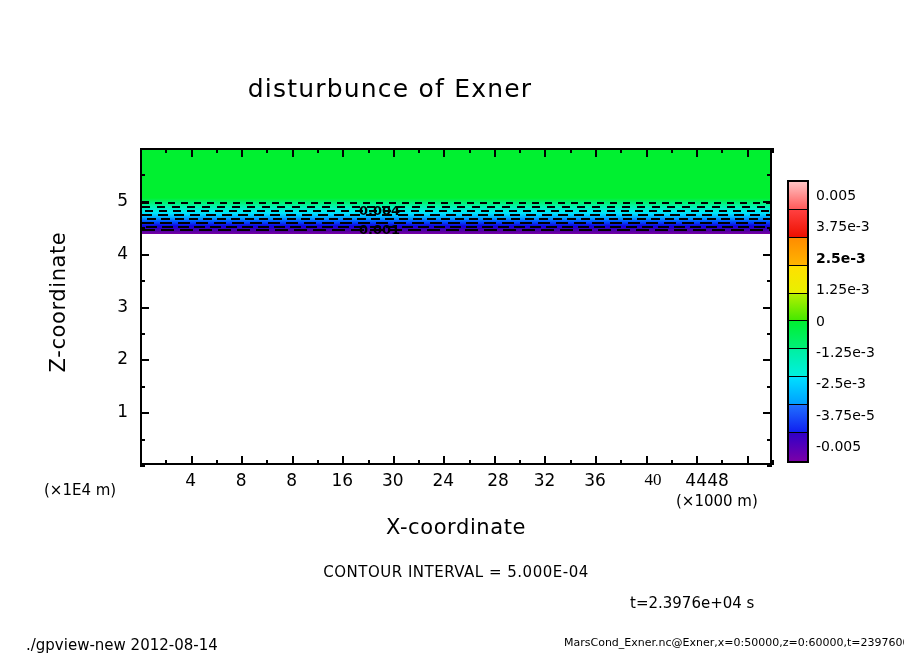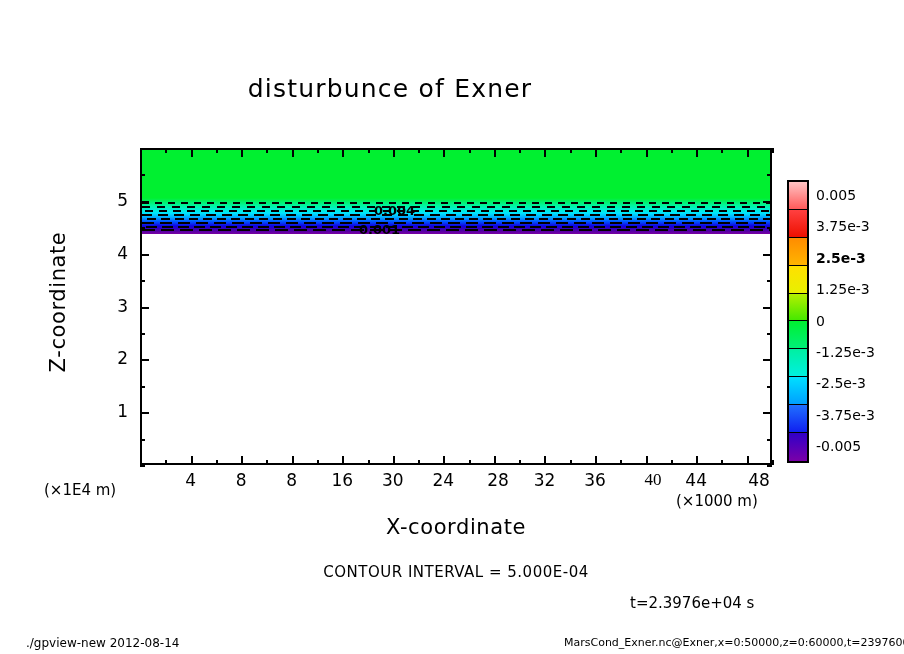--- a/index.html
+++ b/index.html
@@ -188,21 +188,21 @@
     letter-spacing: 0.5px;
     white-space: nowrap;
   }
   #time-stamp {
     left: 630px; top: 594px;
     font-size: 15px;
     white-space: nowrap;
   }
   #footer-left {
     left: 26px; top: 636px;
-    font-size: 12px;
+    font-size: 15px;
     white-space: nowrap;
   }
   #footer-right {
     left: 564px; top: 636px;
     font-size: 11px;
     white-space: nowrap;
   }
 </style>
 </head>
 <body>
@@ -218,21 +218,21 @@
       <div class="cline" style="top:8px;background:repeating-linear-gradient(to right,#000 0,#000 8px,transparent 8px,transparent 15px)"></div>
       <div class="cline" style="top:12px;background:repeating-linear-gradient(to right,#000 3px,#000 11px,transparent 11px,transparent 17px)"></div>
       <div class="cline" style="top:16px;background:repeating-linear-gradient(to right,#000 0,#000 10px,transparent 10px,transparent 16px)"></div>
       <div class="cline" style="top:20px;background:repeating-linear-gradient(to right,#000 5px,#000 14px,transparent 14px,transparent 19px)"></div>
       <div class="cline" style="top:24px;background:repeating-linear-gradient(to right,#000 0,#000 12px,transparent 12px,transparent 18px)"></div>
       <div class="cline" style="top:28px;background:repeating-linear-gradient(to right,#000 4px,#000 15px,transparent 15px,transparent 20px)"></div>
       <div class="cline" style="top:31px;background:repeating-linear-gradient(to right,#000 0,#000 13px,transparent 13px,transparent 19px)"></div>
     </div>
     <div id="field-white"></div>
 
-    <div class="contour-label" style="left:232px; top:53px">0.004</div>
+    <div class="contour-label" style="left:217px; top:53px">0.004</div>
     <div class="contour-label" style="left:217px; top:72px">0.001</div>
   </div>
 </div>
 
 <div class="abs" id="xticks-layer">
     <div class="tick tick-x" style="left: 140px; top: 460px; height: 5px;"></div>
     <div class="tick tick-x" style="left: 140px; top: 148px; height: 5px;"></div>
     <div class="tick tick-x" style="left: 165.28px; top: 460px; height: 5px;"></div>
     <div class="tick tick-x" style="left: 165.28px; top: 148px; height: 5px;"></div>
     <div class="tick tick-x" style="left: 190.56px; top: 456px; height: 9px;"></div>
@@ -319,21 +319,21 @@
     <div class="xtick-label" style="left: 241.12px;">8</div>
     <div class="xtick-label" style="left: 291.68px;">8</div>
     <div class="xtick-label" style="left: 342.24px;">16</div>
     <div class="xtick-label" style="left: 392.8px;">30</div>
     <div class="xtick-label" style="left: 443.36px;">24</div>
     <div class="xtick-label" style="left: 498px;">28</div>
     <div class="xtick-label" style="left: 544.48px;">32</div>
     <div class="xtick-label" style="left: 595.04px;">36</div>
     <div class="xtick-label" style="left: 653px; font-family: Liberation Serif, serif;">40</div>
     <div class="xtick-label" style="left: 696.16px;">44</div>
-    <div class="xtick-label" style="left: 759px;">48</div>
+    <div class="xtick-label" style="left: 718px;">48</div>
   </div>
 <div class="abs" id="ytick-labels">
     <div class="ytick-label" style="top: 401.167px;">1</div>
     <div class="ytick-label" style="top: 348.333px;">2</div>
     <div class="ytick-label" style="top: 295.5px;">3</div>
     <div class="ytick-label" style="top: 242.667px;">4</div>
     <div class="ytick-label" style="top: 189.833px;">5</div>
   </div>
 
 <div class="abs" id="x-axis-title">X-coordinate</div>
@@ -354,20 +354,20 @@
     <div class="cb-band" style="background: linear-gradient(rgb(48, 0, 200), rgb(122, 0, 168));"></div>
   </div>
 <div class="abs" id="colorbar-labels">
     <div class="cb-tick-label" style="top: 186.722px;">0.005</div>
     <div class="cb-tick-label" style="top: 218.167px;">3.75e-3</div>
     <div class="cb-tick-label" style="top: 249.611px; font-weight: bold;">2.5e-3</div>
     <div class="cb-tick-label" style="top: 281.056px;">1.25e-3</div>
     <div class="cb-tick-label" style="top: 312.5px;">0</div>
     <div class="cb-tick-label" style="top: 343.944px;">-1.25e-3</div>
     <div class="cb-tick-label" style="top: 375.389px;">-2.5e-3</div>
-    <div class="cb-tick-label" style="top: 406.833px;">-3.75e-3</div>
+    <div class="cb-tick-label" style="top: 406.833px;">-3.75e-5</div>
     <div class="cb-tick-label" style="top: 438.278px;">-0.005</div>
   </div>
 
 <div class="abs" id="contour-interval">CONTOUR INTERVAL = 5.000E-04</div>
 <div class="abs" id="time-stamp">t=2.3976e+04 s</div>
 <div class="abs" id="footer-left">./gpview-new  2012-08-14</div>
 <div class="abs" id="footer-right">MarsCond_Exner.nc@Exner,x=0:50000,z=0:60000,t=2397600</div>
 
 </body></html>

